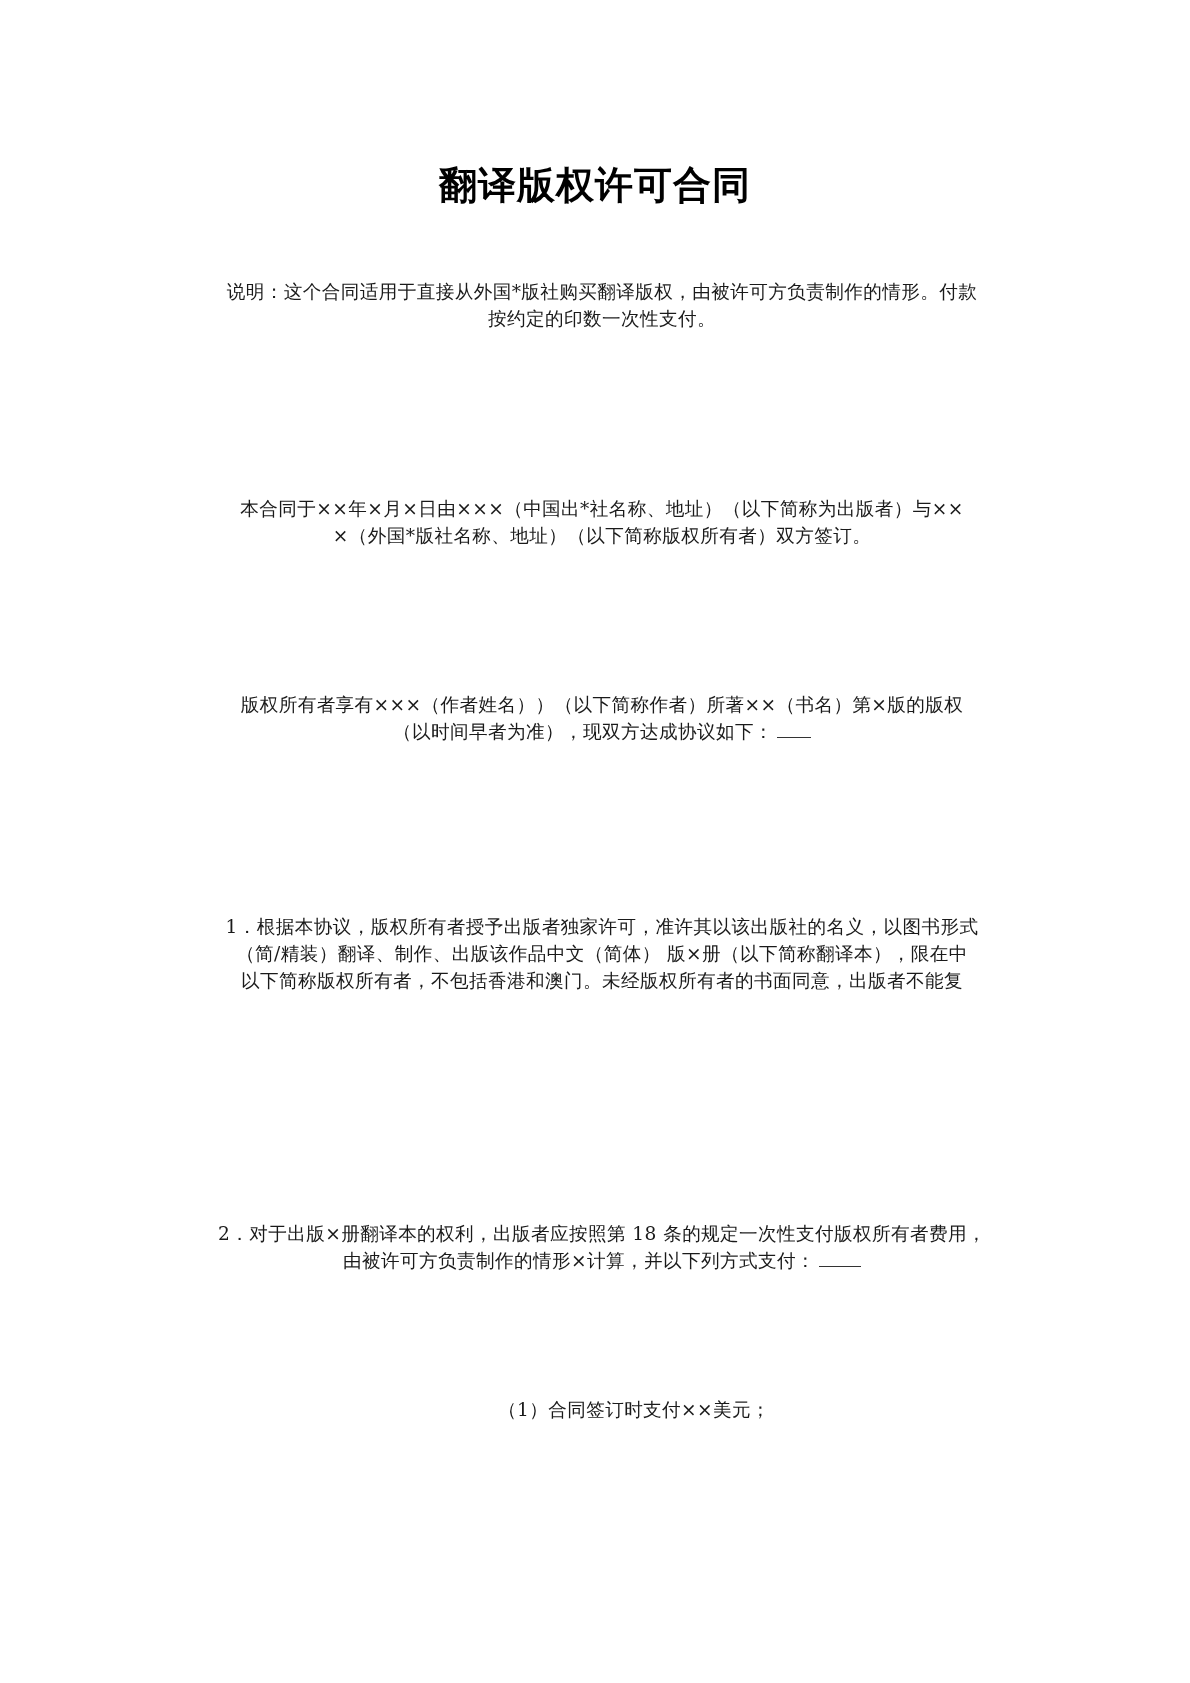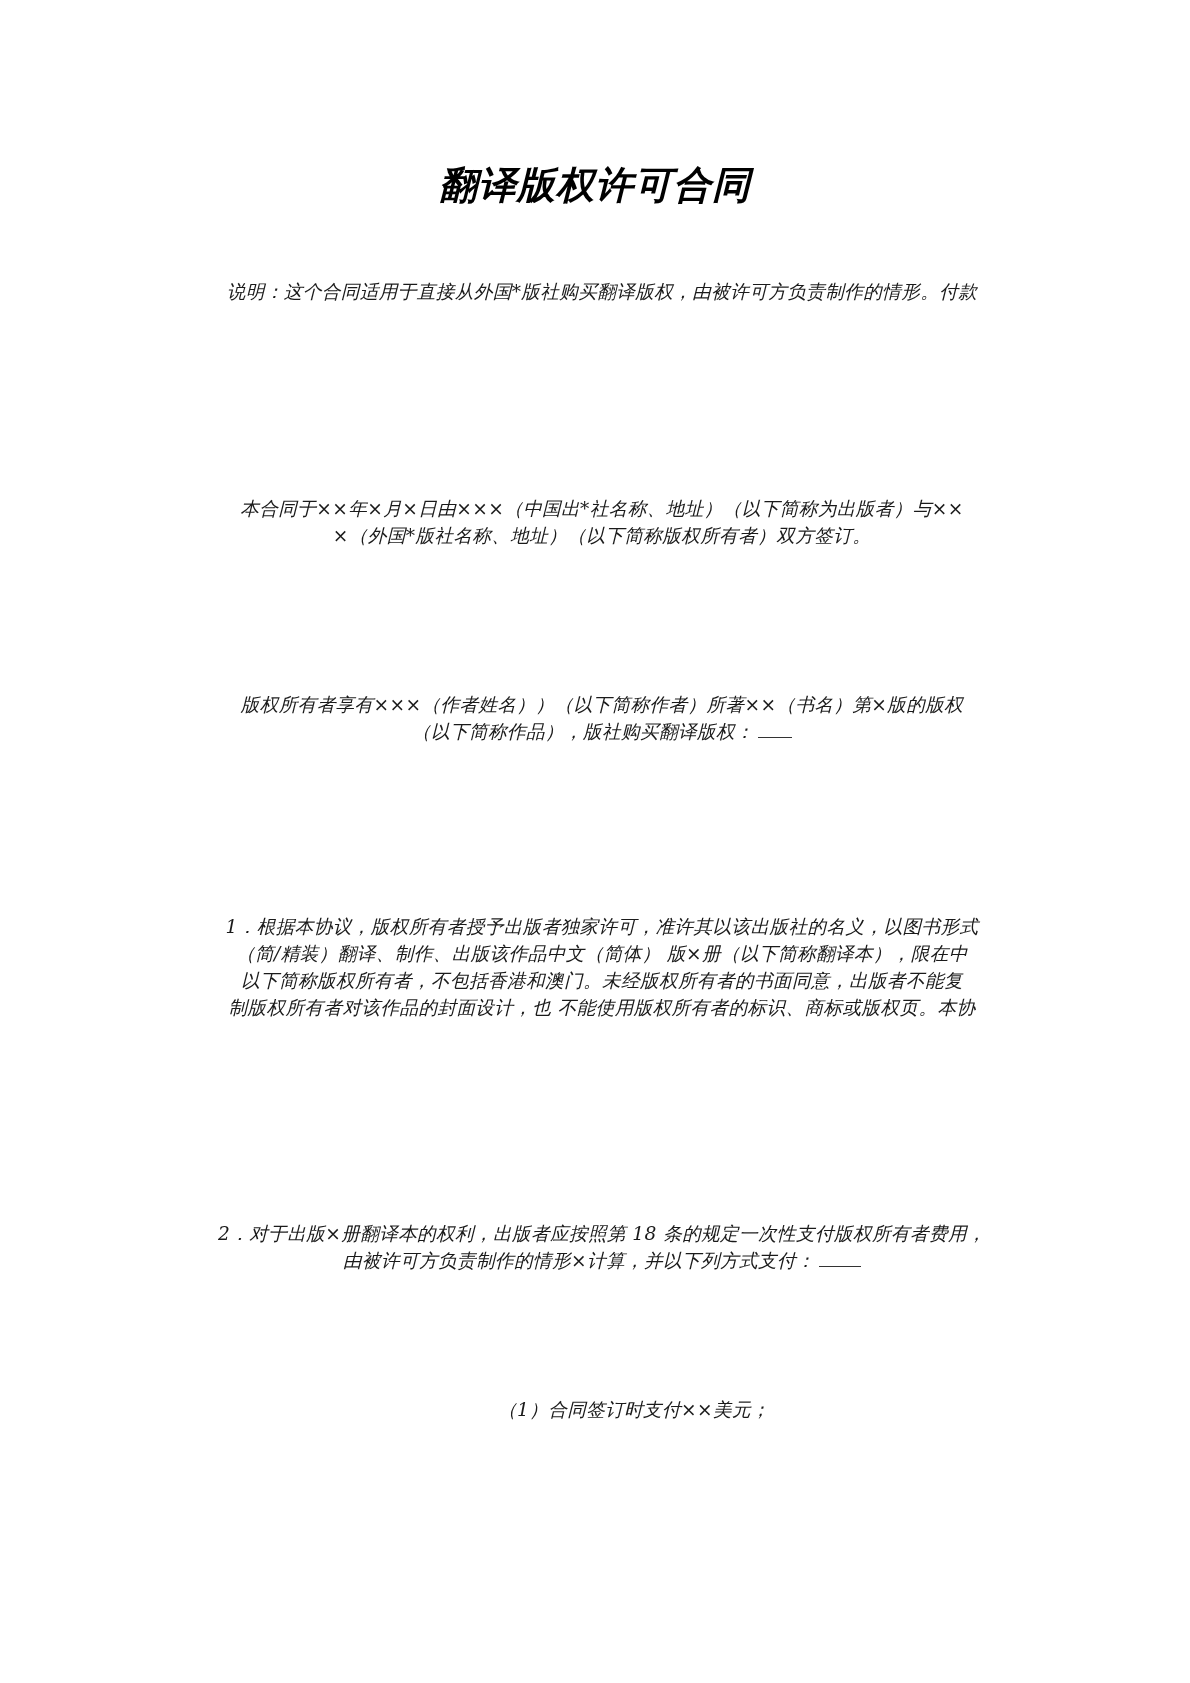--- a/index.html
+++ b/index.html
@@ -14,21 +14,20 @@
       overflow: hidden;
       font-family: "DejaVu Serif", "Liberation Serif", serif;
       color: #111111;
     }
     .page {
       position: absolute;
       left: 0; top: 0;
       width: 1190px;
       height: 1683px;
       background: #ffffff;
-      font-style: italic;
     }
     .title {
       position: absolute;
       left: 0;
       top: 162px;
       width: 1190px;
       text-align: center;
       font-size: 38px;
       font-weight: bold;
       letter-spacing: 1px;
@@ -62,37 +61,37 @@
   </style>
 </head>
 <body>
 
 <div class="page">
 
   <div class="title">翻译版权许可合同</div>
 
   <p class="para" style="top:278px;">
     <span class="line">说明：这个合同适用于直接从外国*版社购买翻译版权，由被许可方负责制作的情形。付款</span>
+    <span class="line">按约定的印数一次性支付。</span>
   </p>
 
   <p class="para" style="top:470px;margin-top:25px;">
     <span class="line">本合同于××年×月×日由×××（中国出*社名称、地址）（以下简称为出版者）与××</span>
     <span class="line">×（外国*版社名称、地址）（以下简称版权所有者）双方签订。</span>
   </p>
 
   <p class="para" style="top:691px;">
     <span class="line">版权所有者享有×××（作者姓名））（以下简称作者）所著××（书名）第×版的版权</span>
-    <span class="line"><span>（以下简称作品），版社购买翻译版权：</span><span class="blank w3"></span></span>
+    <span class="line"><span>（以时间早者为准），现双方达成协议如下：</span><span class="blank w3"></span></span>
   </p>
 
   <p class="para" style="top:913px;">
     <span class="line">1．根据本协议，版权所有者授予出版者独家许可，准许其以该出版社的名义，以图书形式</span>
     <span class="line">（简/精装）翻译、制作、出版该作品中文（简体） 版×册（以下简称翻译本），限在中</span>
     <span class="line">以下简称版权所有者，不包括香港和澳门。未经版权所有者的书面同意，出版者不能复</span>
-    <span class="line">制版权所有者对该作品的封面设计，也 不能使用版权所有者的标识、商标或版权页。本协</span>
   </p>
 
   <p class="para" style="top:1220px;">
     <span class="line">2．对于出版×册翻译本的权利，出版者应按照第 18 条的规定一次性支付版权所有者费用，</span>
     <span class="line"><span>由被许可方负责制作的情形×计算，并以下列方式支付：</span><span class="blank w4"></span></span>
   </p>
 
   <p class="para" style="top:1396px;margin-left:32px;">
     <span class="line">（1）合同签订时支付××美元；</span>
   </p>

